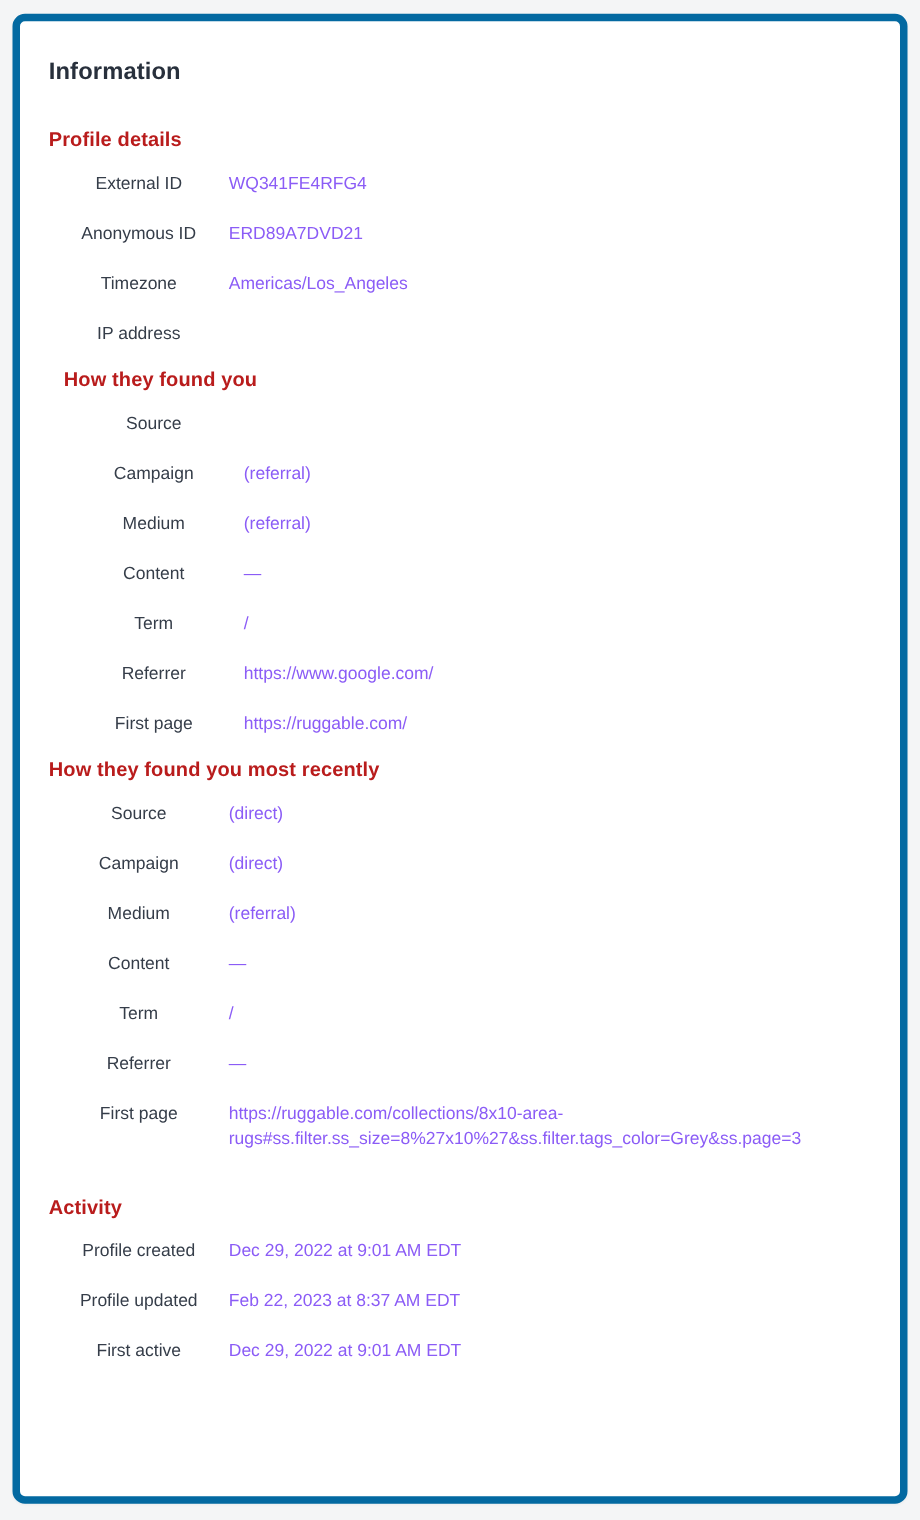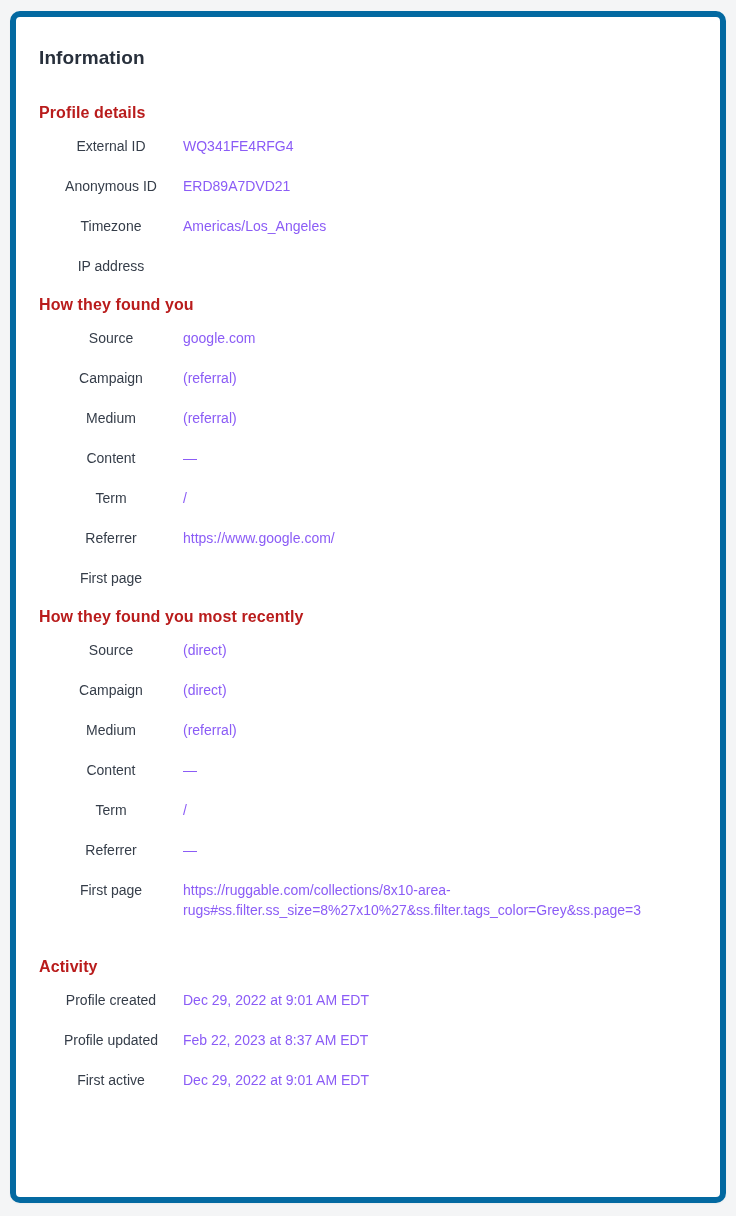--- a/index.html
+++ b/index.html
@@ -33,21 +33,21 @@
     letter-spacing: 0.1px;
   }
   .section-heading {
     margin: 0 0 2px 0;
     font-size: 16px;
     line-height: 22px;
     font-weight: 700;
     color: #b91c1c;
     letter-spacing: 0.1px;
   }
-  .section:nth-of-type(2) { margin-top: 8px; }
+  .section:nth-of-type(2) { margin-top: 8px; margin-left: 12px; }
   .section:nth-of-type(3) { margin-top: 8px; }
   .section:nth-of-type(4) { margin-top: 26px; }
   .row {
     display: flex;
     align-items: flex-start;
     padding: 10px 0;
     font-size: 14px;
     line-height: 20px;
   }
   .row .label {
@@ -93,21 +93,20 @@
     <div class="label">IP address</div>
   </div>
 </div>
   </section>
 
   <section class="section">
     <h2 class="section-heading">How they found you</h2>
     <div class="rows">
   <div class="row">
     <div class="label">Source</div>
-    <div class="value">google.com</div>
   </div>
 
   <div class="row">
     <div class="label">Campaign</div>
     <div class="value">(referral)</div>
   </div>
 
   <div class="row">
     <div class="label">Medium</div>
     <div class="value">(referral)</div>
@@ -123,20 +122,21 @@
     <div class="value">/</div>
   </div>
 
   <div class="row">
     <div class="label">Referrer</div>
     <div class="value">https://www.google.com/</div>
   </div>
 
   <div class="row">
     <div class="label">First page</div>
+    <div class="value">https://ruggable.com/</div>
   </div>
 </div>
   </section>
 
   <section class="section">
     <h2 class="section-heading">How they found you most recently</h2>
     <div class="rows">
   <div class="row">
     <div class="label">Source</div>
     <div class="value">(direct)</div>

